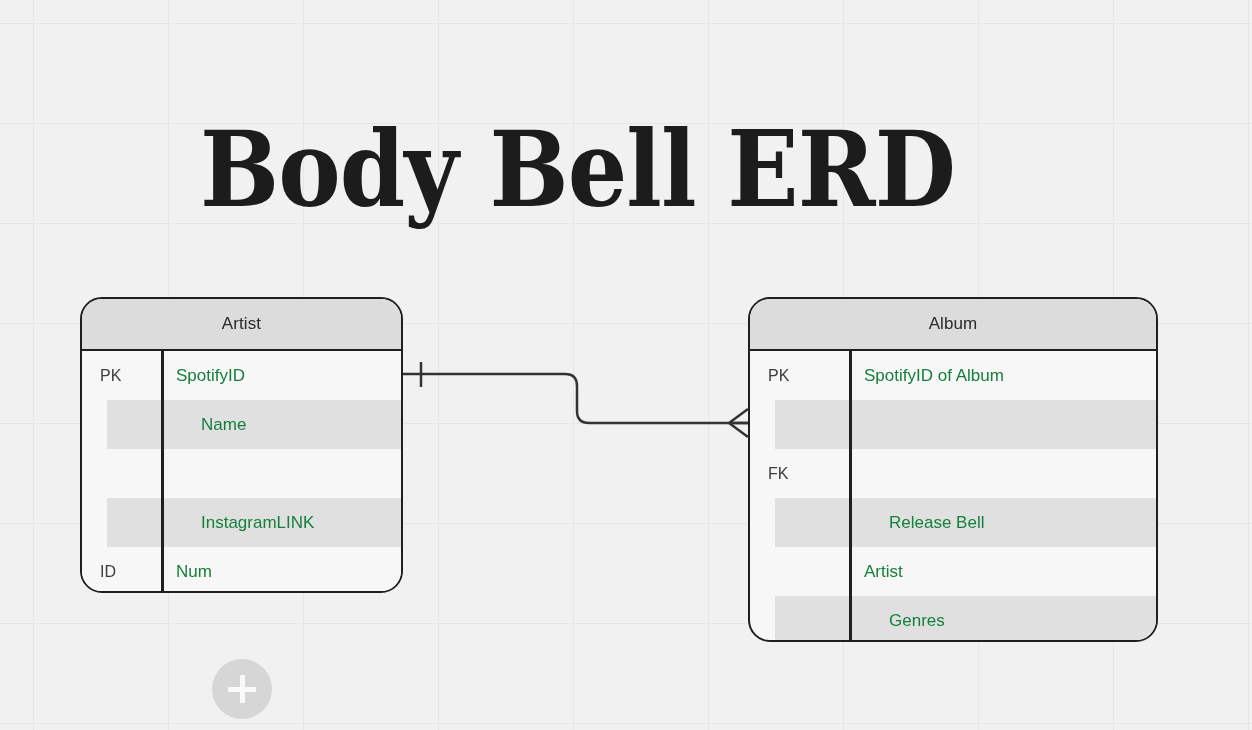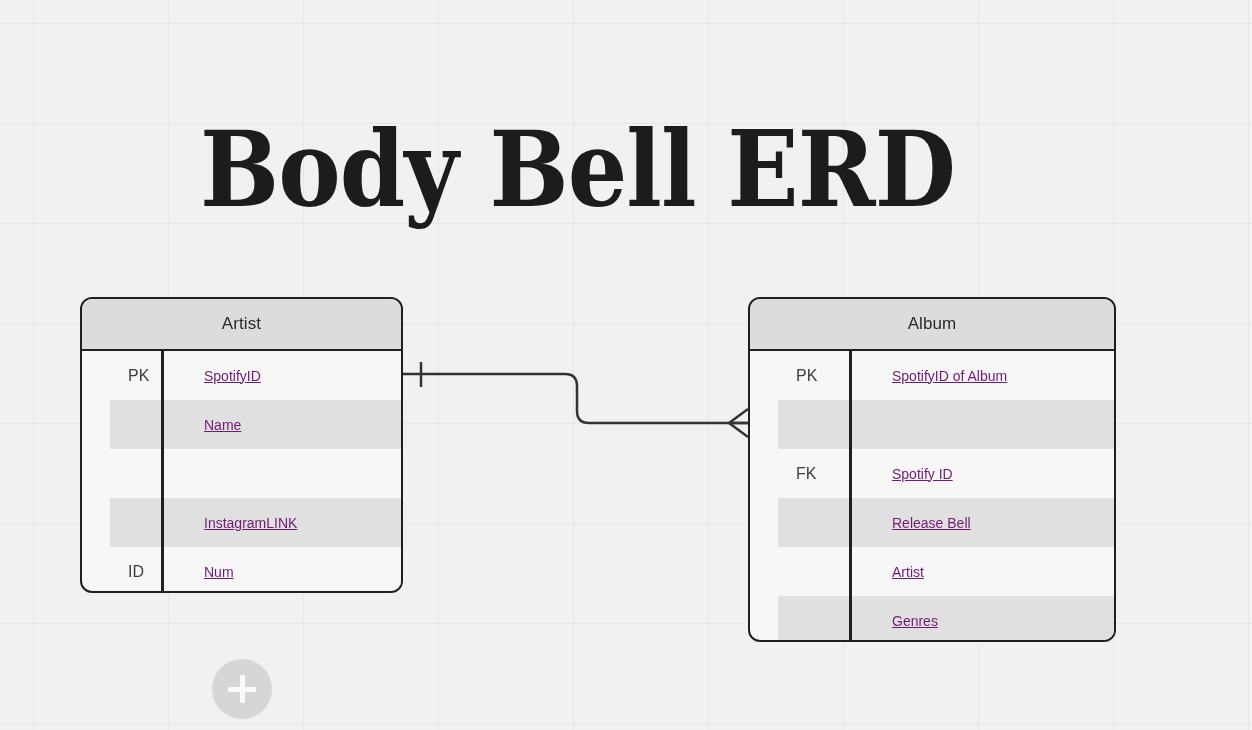--- a/index.html
+++ b/index.html
@@ -39,85 +39,83 @@
     white-space: nowrap;
     transform: scaleX(0.90);
     transform-origin: left top;
   }
 
   
   .entity {
     position: absolute;
     box-sizing: border-box;
     border: 2.5px solid #1f1f1f;
-    border-radius: 12px;
+    border-radius: 22px;
     background: #f7f7f7;
     overflow: hidden;
   }
   .entity-header {
     box-sizing: border-box;
     height: 52px;
     background: #dcdcdc;
     border-bottom: 2.5px solid #1f1f1f;
     display: flex;
     align-items: center;
     justify-content: center;
   }
   .entity-title {
     font-size: 17px;
     color: #2b2b2b;
     letter-spacing: 0.1px;
   }
   .entity-body {
     position: relative;
-    padding-left: 28px;
   }
   .row {
     display: flex;
     height: 49px;
     align-items: center;
   }
-  .row.stripe { background: #e0e0e0; }
+  .row.stripe { background: #e0e0e0; margin-left: 25px; }
   .row.plain  { background: #f7f7f7; }
   .cell-key {
     box-sizing: border-box;
     flex: 0 0 auto;
     padding-left: 18px;
     font-size: 16px;
     color: #3d3d3d;
     align-self: stretch;
     display: flex;
     align-items: center;
   }
   .cell-name {
     box-sizing: border-box;
     flex: 1 1 auto;
     padding-left: 14px;
-    font-size: 14px;
-    color: #701a75;
+    font-size: 17px;
+    color: #15803d;
     align-self: stretch;
     display: flex;
     align-items: center;
-    text-decoration: underline;
   }
   .col-divider {
     position: absolute;
     top: 0;
     bottom: 0;
     width: 2.5px;
     background: #1f1f1f;
   }
 
   
   #entity-artist { left: 80px; top: 297px; width: 323px; height: 296px; }
   #entity-artist .cell-key { flex-basis: 80px; }
   #entity-artist .col-divider { left: 79px; }
 
   
-  #entity-album { left: 748px; top: 297px; width: 368px; height: 345px; }
+  #entity-album { left: 748px; top: 297px; width: 410px; height: 345px; }
   #entity-album .cell-key { flex-basis: 100px; }
   #entity-album .col-divider { left: 99px; }
 
   
   #relationship { position: absolute; left: 0; top: 0; width: 1252px; height: 730px; pointer-events: none; }
 
   
   #add-shape-button {
     position: absolute;
     left: 212px;
@@ -184,21 +182,20 @@
 
       <div class="row plain">
         <span class="cell-key">PK</span>
         <span class="cell-name">SpotifyID of Album</span>
       </div>
       <div class="row stripe">
         <span class="cell-key"></span>
       </div>
       <div class="row plain">
         <span class="cell-key">FK</span>
-        <span class="cell-name">Spotify ID</span>
       </div>
       <div class="row stripe">
         <span class="cell-key"></span>
         <span class="cell-name">Release Bell</span>
       </div>
       <div class="row plain">
         <span class="cell-key"></span>
         <span class="cell-name">Artist</span>
       </div>
       <div class="row stripe">

